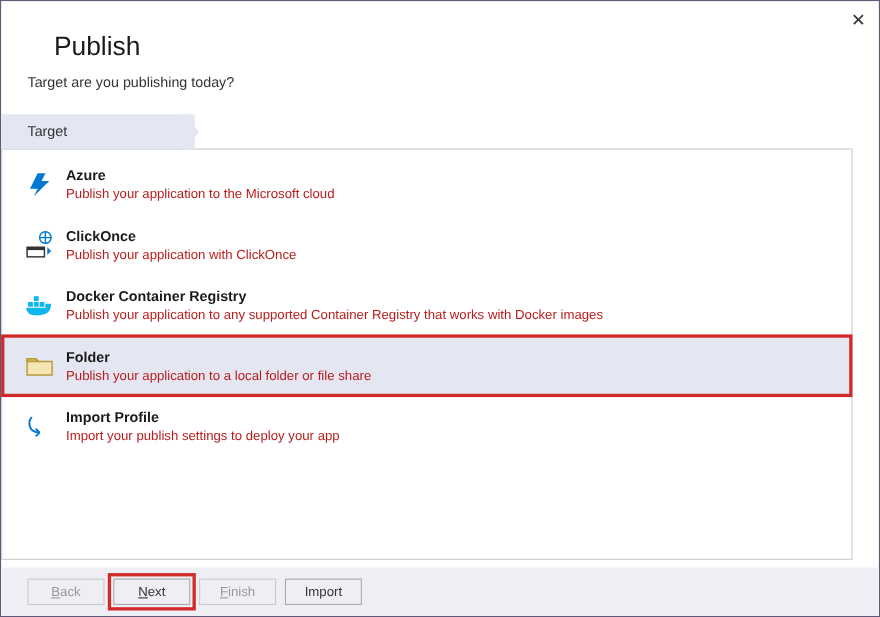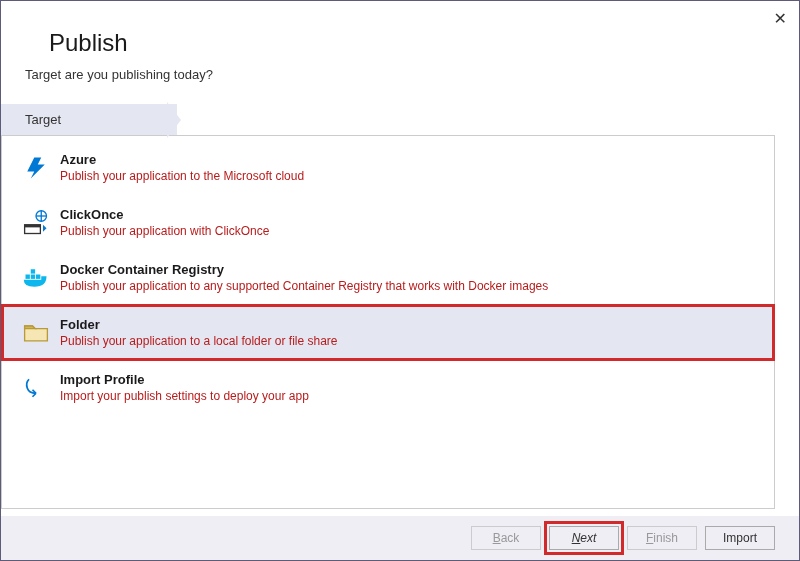--- a/index.html
+++ b/index.html
@@ -103,42 +103,40 @@
     .option-desc {
       font-size: 12px;
       color: #b91c1c;
     }
     .footer {
       position: absolute;
       bottom: 0; left: 0; right: 0;
       background: #eeeef4;
       padding: 10px 24px;
       display: flex;
-      justify-content: flex-end;
       gap: 8px;
     }
     .btn {
       min-width: 70px;
       padding: 4px 12px;
       border: 1px solid #aaa;
       background: #eeeef4;
       font-size: 12px;
       cursor: pointer;
       color: #333;
     }
     .btn.disabled {
       color: #999;
       border-color: #ccc;
       cursor: default;
     }
     .btn .ul { text-decoration: underline; }
     .next-highlight {
       outline: 3px solid #d22a2a;
       outline-offset: 2px;
-      font-style: italic;
     }
     svg { display: block; }
   </style>
 </head>
 <body>
 
 <div class="close-btn">✕</div>
 
 <div class="header">
   <div class="title">Publish</div>

